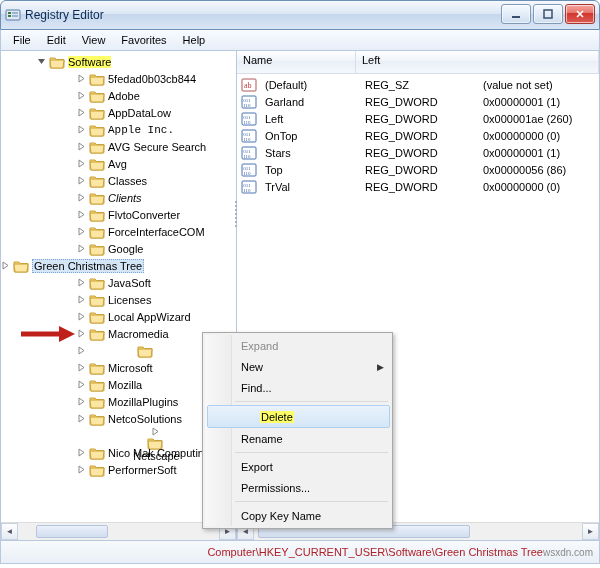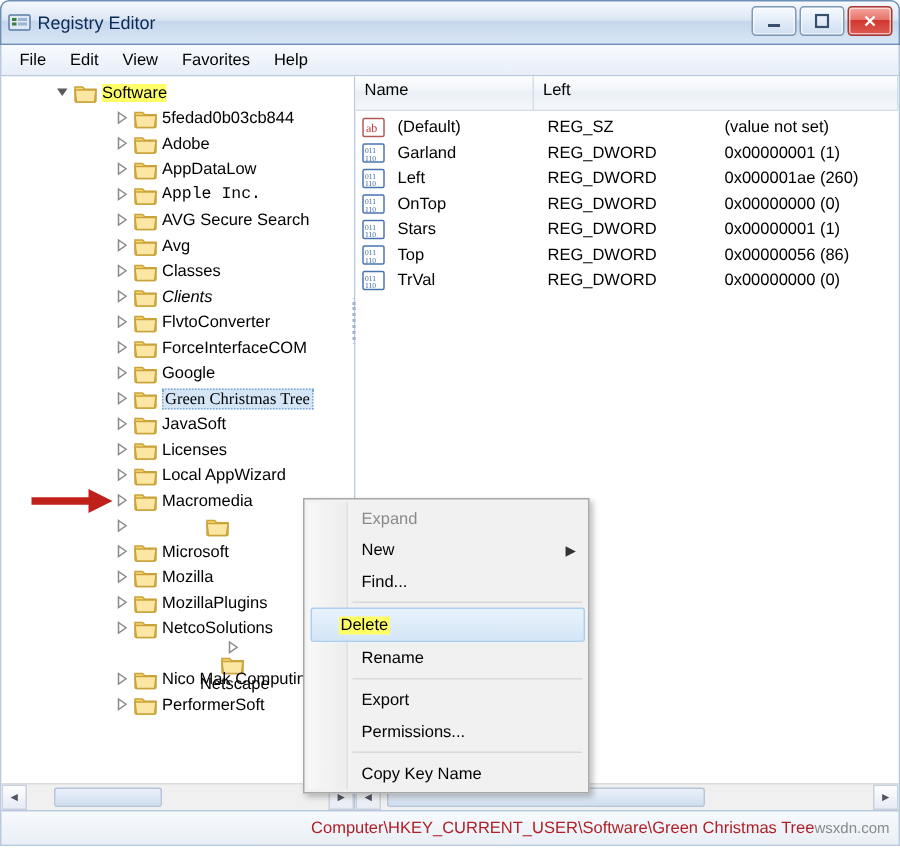--- a/index.html
+++ b/index.html
@@ -35,21 +35,21 @@
 .sb-thumb{position:absolute;left:18px;width:70px;top:2px;bottom:2px;background:linear-gradient(#eaf0f9,#d1def0);border:1px solid #b4c5dc;border-radius:2px}
 .statusbar{height:22px;border:1px solid #b8c8de;border-top:none;display:flex;align-items:center;justify-content:flex-end;padding:0 6px;background:linear-gradient(#f7fafd,#e9eff6)}
 .statusbar .path{color:#b02028}
 .statusbar .wm{color:#8a8a8a;font-size:10px}
 .arrow{position:absolute;left:18px;top:273px;z-index:5}
 .context-menu{position:absolute;left:201px;top:281px;width:185px;background:#f1f1f1;border:1px solid #a8a8a8;box-shadow:2px 2px 4px rgba(0,0,0,.25);z-index:10;padding:2px}
 .cm-iconcol{position:absolute;left:2px;top:2px;bottom:2px;width:26px;background:linear-gradient(90deg,#f8f8f8,#ededed);border-right:1px solid #e0e0e0}
 .cm-items{position:relative;margin-left:28px}
 .cm-item{height:21px;display:flex;align-items:center;padding:0 8px;cursor:default;position:relative}
 .cm-item.disabled{color:#8a8a8a}
-.cm-item.hl{background:linear-gradient(#e9f2fc,#d4e6f7);border:1px solid #aed0f0;border-radius:2px;margin-left:-26px;padding-left:18px}
+.cm-item.hl{background:linear-gradient(#e9f2fc,#d4e6f7);border:1px solid #aed0f0;border-radius:2px;margin-left:-26px;padding-left:52px}
 .cm-item .submenu-arrow{position:absolute;right:6px;font-size:9px;color:#333}
 .cm-sep{height:1px;background:#d9d9d9;margin:3px 2px 3px 2px}
 .cm-item .lbl{position:relative}
 .cm-item.hl .lbl{background:#ffff66;padding:0 1px}
 .splitter{width:4px;height:100%;cursor:ew-resize;position:absolute;left:233px;top:0;background:transparent;z-index:3}
 .splitter .dots{position:absolute;left:1px;top:148px;width:2px;height:30px;background:repeating-linear-gradient(transparent 0 2px,#9fb3cc 2px 4px)}
 </style>
 </head>
 <body>
 
@@ -259,21 +259,21 @@
                 </svg>
               </span>
               <span class="folder-ico">
                 <svg width="16" height="14" viewBox="0 0 16 14">
                   <path d="M1 3 L6 3 L7.5 4.5 L15 4.5 L15 12 Q15 13 14 13 L2 13 Q1 13 1 12 Z" fill="#f8d673" stroke="#caa23a"></path>
                   <path d="M1 5 L15 5 L14 13 L2 13 Z" fill="#fbe6a3" stroke="#caa23a"></path>
                 </svg>
               </span>
               <span>Google</span>
             </div>
-            <div class="tree-row" style="padding-left: 76px; font-family: Liberation Serif, serif;">
+            <div class="tree-row" style="">
               <span class="exp">
                 <svg width="9" height="9">
                   <path d="M2 1 L7 4.5 L2 8 Z" fill="none" stroke="#8a8a8a"></path>
                 </svg>
               </span>
               <span class="folder-ico">
                 <svg width="16" height="14" viewBox="0 0 16 14">
                   <path d="M1 3 L6 3 L7.5 4.5 L15 4.5 L15 12 Q15 13 14 13 L2 13 Q1 13 1 12 Z" fill="#f8d673" stroke="#caa23a"></path>
                   <path d="M1 5 L15 5 L14 13 L2 13 Z" fill="#fbe6a3" stroke="#caa23a"></path>
                 </svg>

